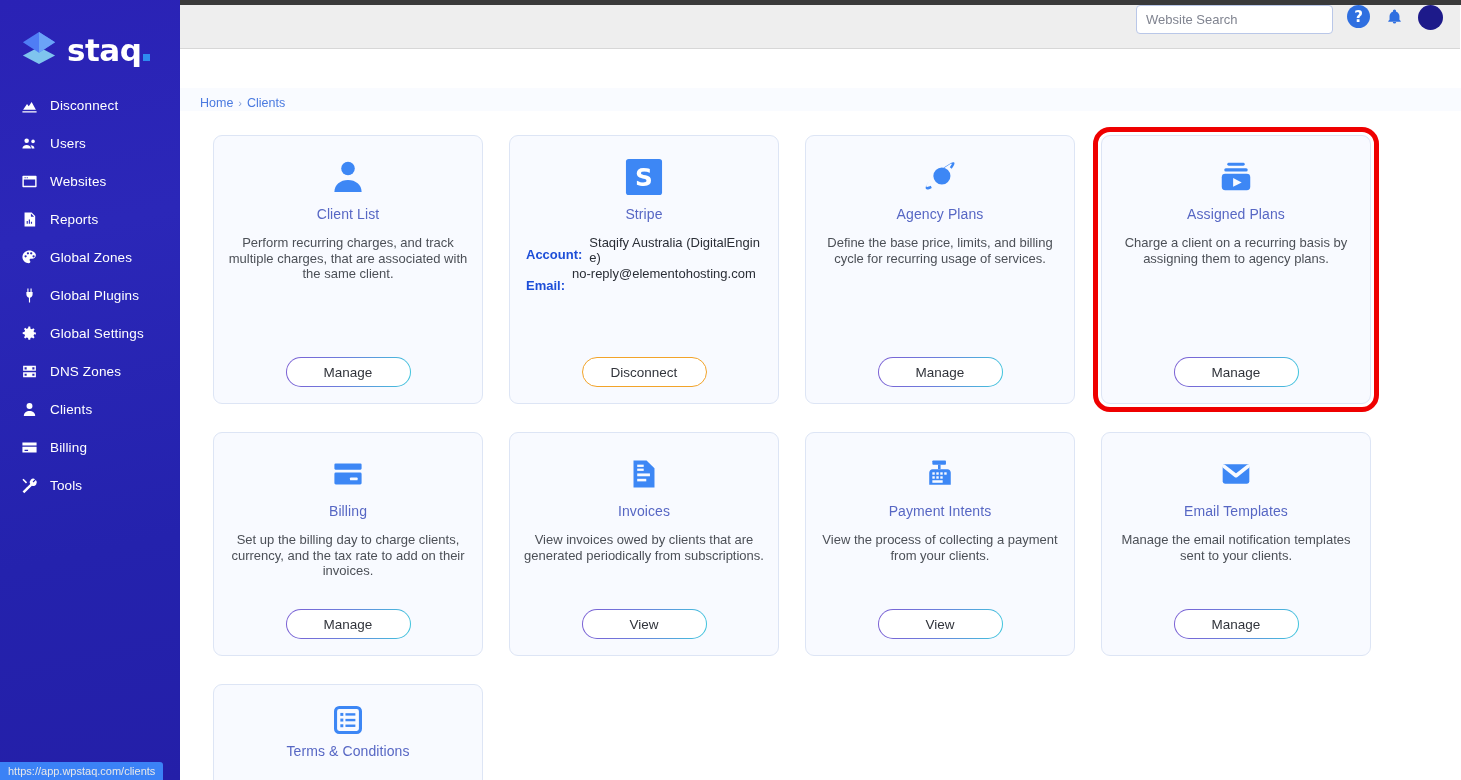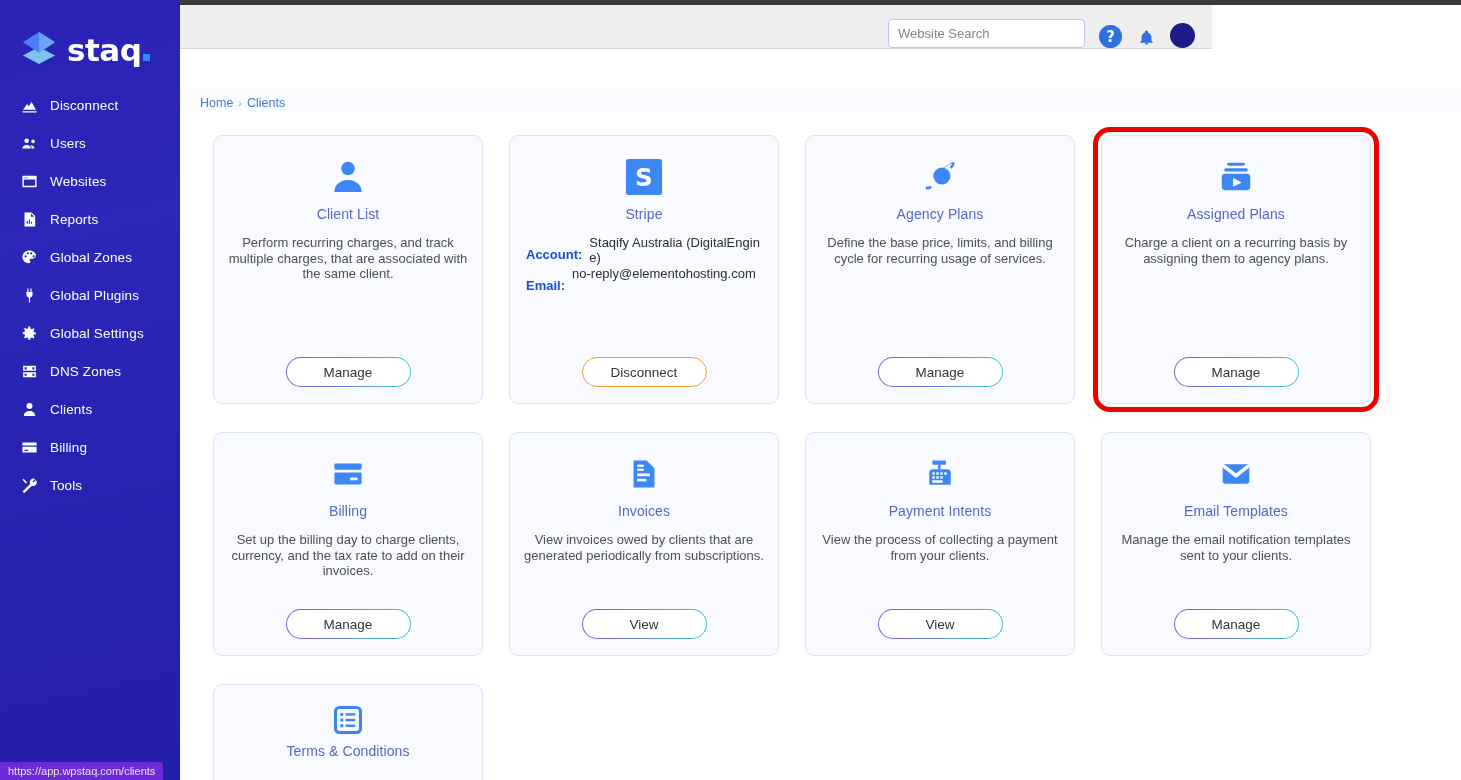--- a/index.html
+++ b/index.html
@@ -48,22 +48,22 @@
   }
   .nav-icon {
     width: 18px; height: 18px; flex: 0 0 18px;
     display: flex; align-items: center; justify-content: center;
     color: #ffffff;
   }
   .nav-icon svg { width: 17px; height: 17px; fill: #ffffff; }
 
   
   .topbar {
-    position: absolute; top: 5px; left: 180px; width: 1032px; height: 44px;
-    background: #eeeeee; display: flex; align-items: flex-end;
+    position: absolute; top: 5px; left: 180px; width: 1280px; height: 44px;
+    background: #eeeeee; display: flex; align-items: flex-start;
     justify-content: flex-end; padding-right: 17px; gap: 14px;
     border-bottom: 1px solid #d7d7d7;
   }
   .search-combo {
     display: flex; align-items: center;
     width: 197px; height: 29px; background: #ffffff;
     border: 1px solid #b9c7e8; border-radius: 4px;
     overflow: hidden;
   }
   .search-input {
@@ -171,21 +171,21 @@
       linear-gradient(#ffffff, #ffffff) padding-box,
       linear-gradient(100deg, #7b5fd4 0%, #6d7ddc 45%, #3fc7dd 100%) border-box;
     border: 1.4px solid transparent;
   }
   .btn-orange { border: 1.5px solid #f2a42a; }
 
   
   .statusbar {
     position: absolute; left: 0; bottom: 0;
     height: 18px; padding: 0 8px;
-    background: #6d28d9; color: #e8e8e8;
+    background: #3b82f6; color: #e8e8e8;
     font-size: 11px; display: flex; align-items: center;
     border-top-right-radius: 3px;
     max-width: 190px; overflow: hidden; white-space: nowrap;
   }
 </style>
 </head>
 <body>
 
 <div id="app">
 

